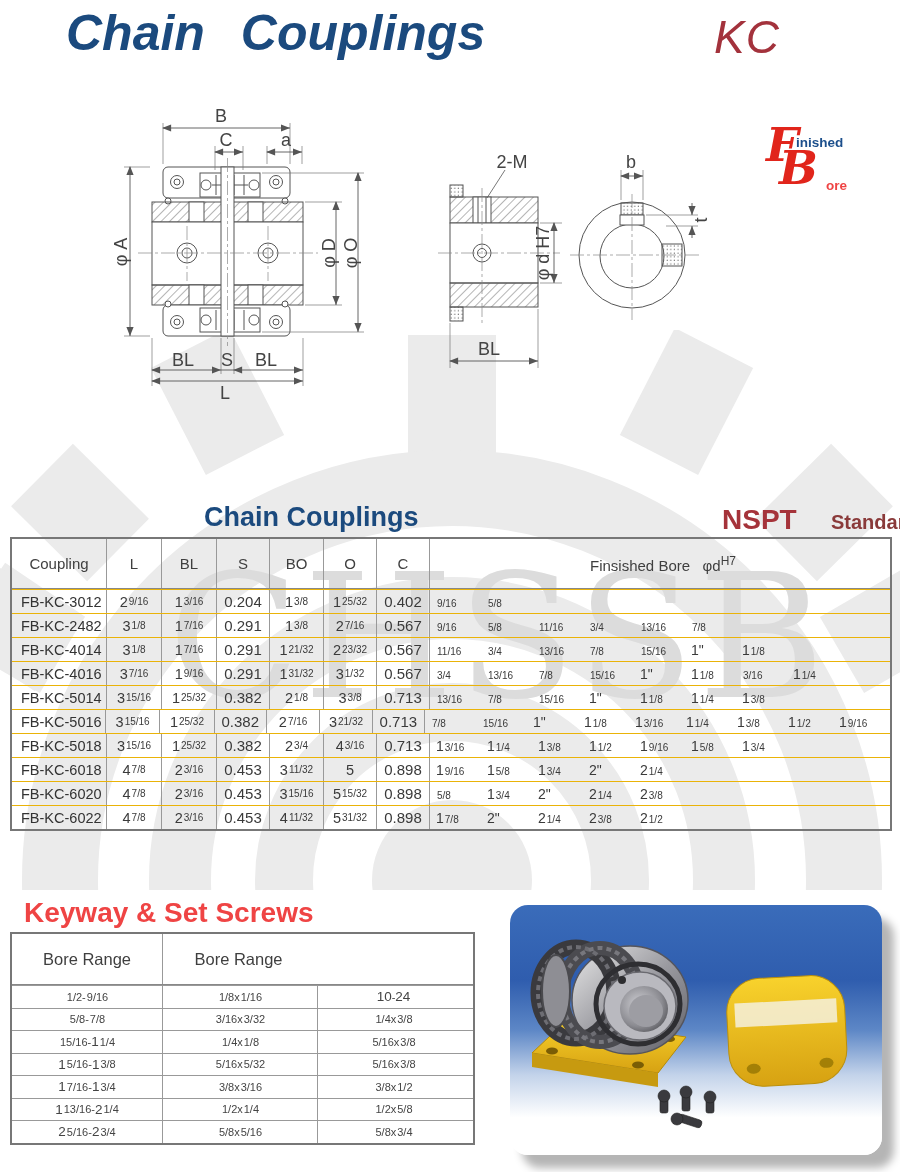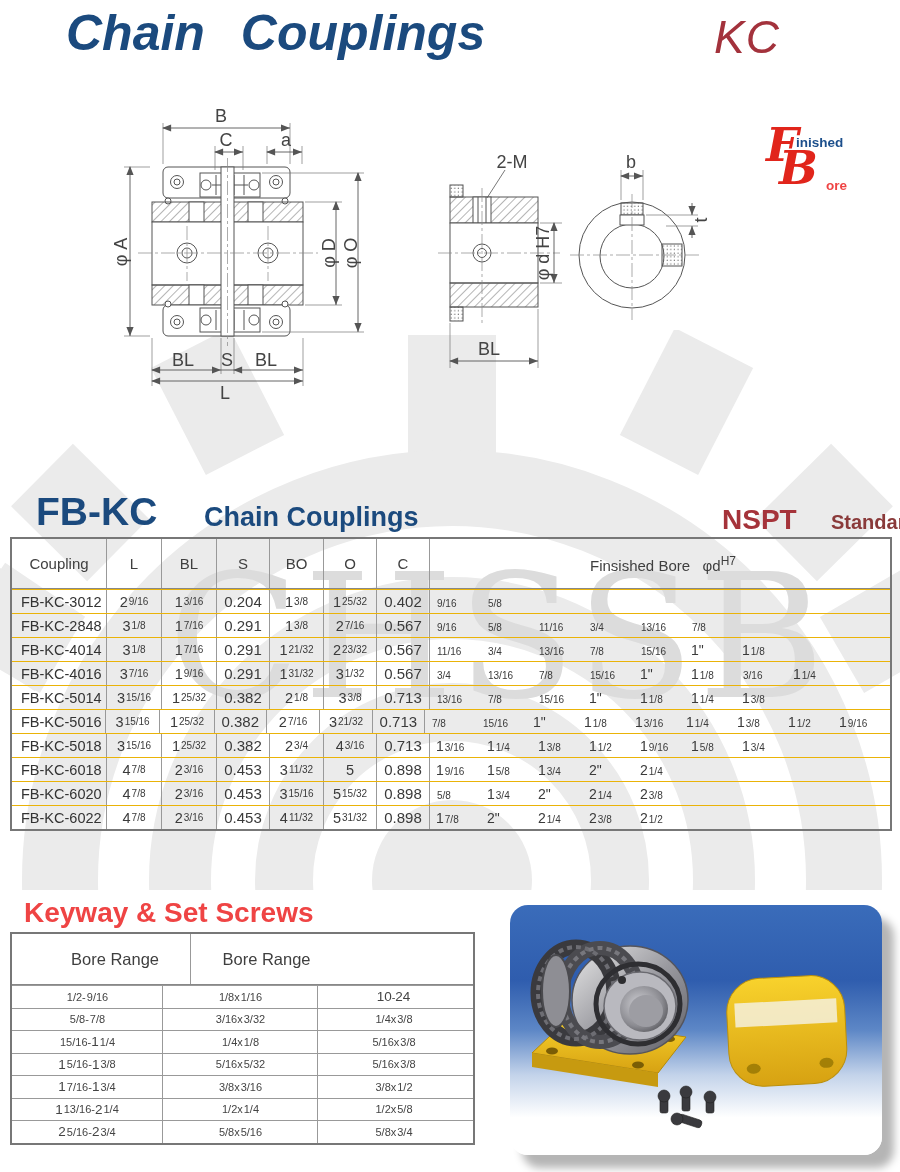--- a/index.html
+++ b/index.html
@@ -44,21 +44,21 @@
   .bore-slot{display:inline-block;width:51px;white-space:nowrap;}
   .wh{font-size:14px;}
   .fr{font-size:10px;margin-left:1px;}
   .sep{font-size:11px;}
   .dims .wh{font-size:14.5px;}
   sup.h7{font-size:12px;vertical-align:super;}
   .bore-head{font-size:15px;color:#3f3f3f;}
   
   .kw-title{position:absolute;z-index:1;left:24px;top:897px;font-size:28px;font-weight:bold;color:#ef4444;}
   .kw-table{position:absolute;z-index:1;left:10px;top:932px;width:461px;border:2px solid #777;}
-  .kw-head{display:flex;height:50px;border-bottom:1px solid #888;padding-left:28px;}
+  .kw-head{display:flex;height:50px;border-bottom:1px solid #888;}
   .kw-row{display:flex;height:21.5px;border-top:1px solid #999;}
   .kw-row:first-of-type{border-top:none;}
   .kw-cell{display:flex;align-items:center;justify-content:center;border-right:1px solid #999;
            box-sizing:border-box;font-size:11.5px;color:#444;white-space:nowrap;}
   .kw-cell:last-child{border-right:none;}
   .kw-cell.hdr{font-size:16.5px;color:#3f3f3f;}
   .kw-table .wh{font-size:13.5px;}
   .kw-table .fr{font-size:11px;}
   .kw-table .sep{font-size:11px;}
   
@@ -285,21 +285,20 @@
         <line x1="692" y1="203" x2="692" y2="215" marker-end="url(#arrE)"></line>
         <line x1="692" y1="238" x2="692" y2="226" marker-end="url(#arrE)"></line>
       </g>
       <g fill="#444" stroke="none">
         <text class="dimlabel-big" x="631" y="168" text-anchor="middle">b</text>
         <text class="dimlabel-big" x="702" y="225" text-anchor="middle" transform="rotate(-90 702 220)">t</text>
       </g>
     </g>
   </svg>
 
-  <div class="sec-title">FB-KC</div>
   <div class="sec-sub">Chain Couplings</div>
   <div class="nspt">NSPT</div>
   <div class="nspt-std">Standard</div>
 
   <div class="main-table" id="main-table">
       <div class="mt-head">
         <div class="mt-cell hdr" style="width: 95px;">Coupling</div>
         <div class="mt-cell hdr" style="width: 55px;">L</div>
         <div class="mt-cell hdr" style="width: 55px;">BL</div>
         <div class="mt-cell hdr" style="width: 53px;">S</div>
@@ -329,21 +328,21 @@
           <span class="wh">1</span>
           <span class="fr">25/32</span>
         </div>
         <div class="mt-cell dec" style="width: 53px;">0.402</div>
         <div class="mt-cell bores" style="flex: 1 1 0%;">
           <span class="bore-slot"><span class="fr">9/16</span></span>
           <span class="bore-slot"><span class="fr">5/8</span></span>
         </div>
       </div>
       <div class="mt-row">
-        <div class="mt-cell name" style="width: 95px;">FB-KC-2848</div>
+        <div class="mt-cell name" style="width: 95px;">FB-KC-2482</div>
         <div class="mt-cell dims" style="width: 55px;">
           <span class="wh">3</span>
           <span class="fr">1/8</span>
         </div>
         <div class="mt-cell dims" style="width: 55px;">
           <span class="wh">1</span>
           <span class="fr">7/16</span>
         </div>
         <div class="mt-cell dec" style="width: 53px;">0.291</div>
         <div class="mt-cell dims" style="width: 54px;">

